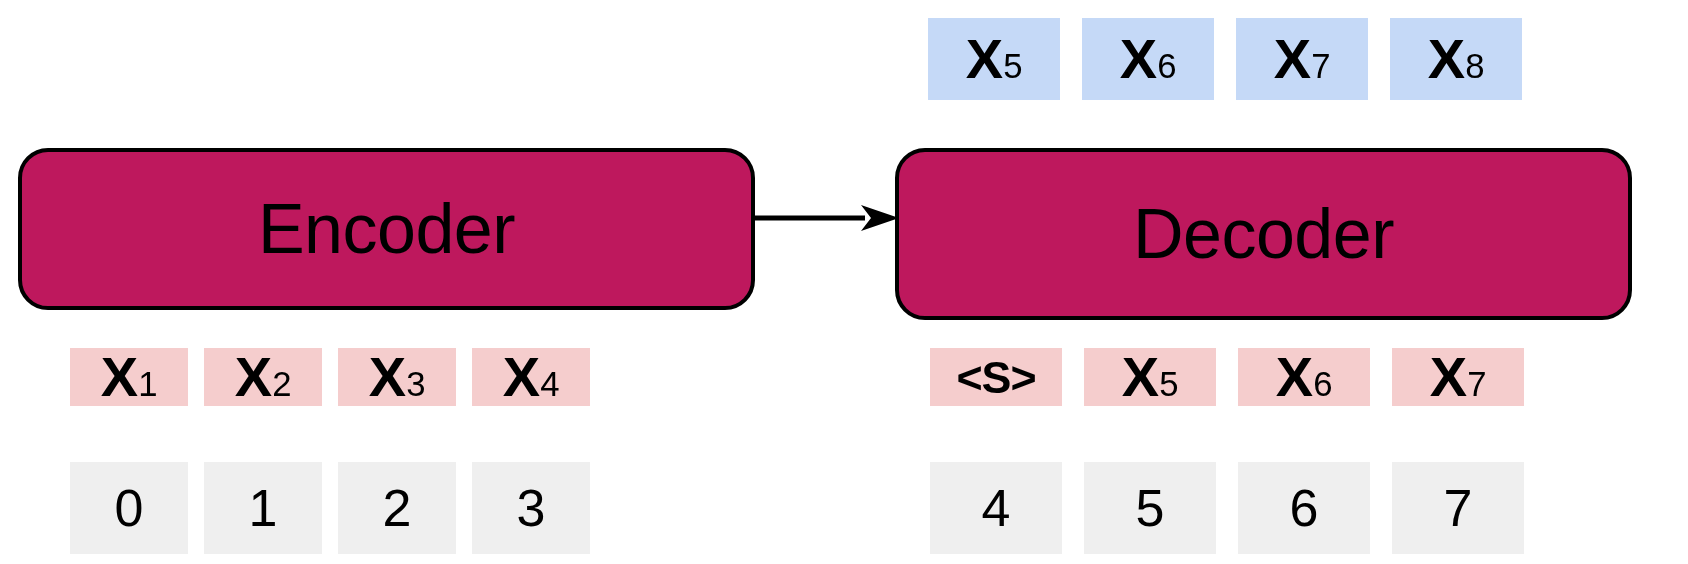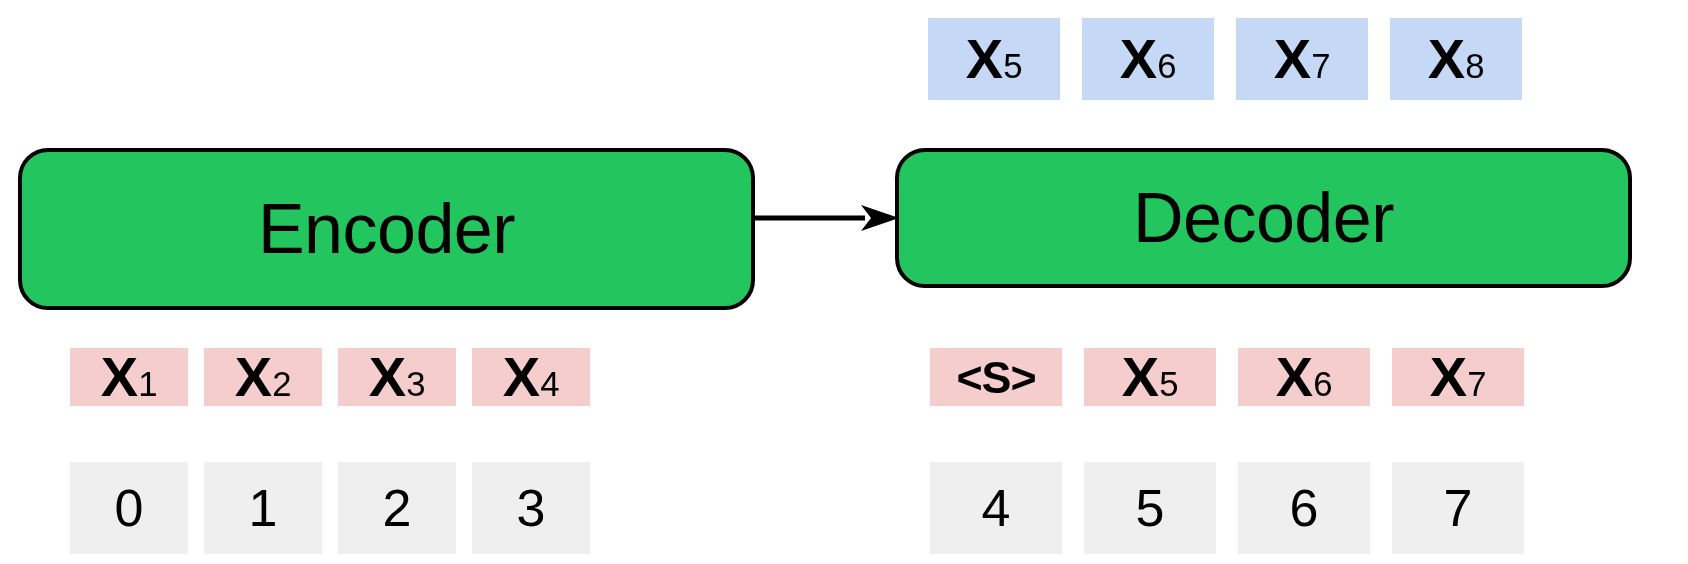--- a/index.html
+++ b/index.html
@@ -10,32 +10,32 @@
     overflow:hidden;
   }
   #stage{position:relative;width:1688px;height:564px;}
 
   
   .module{
     position:absolute;
     box-sizing:border-box;
     border:4px solid #000000;
     border-radius:30px;
-    background:#22c55e;
+    background:#be185d;
     display:flex;align-items:center;justify-content:center;
   }
   .module-label{
     font-size:70px;
     line-height:1;
     color:#000000;
     letter-spacing:-0.5px;
     white-space:nowrap;
   }
   #encoder-box{left:18px;top:148px;width:737px;height:162px;}
-  #decoder-box{left:895px;top:148px;width:737px;height:140px;justify-content:center;}
+  #decoder-box{left:895px;top:148px;width:737px;height:172px;justify-content:center;}
 
   
   #arrow{
     position:absolute;
     left:753px;top:203px;width:146px;height:30px;
   }
 
   
   .chip-row{position:absolute;display:flex;}
   .chip{

